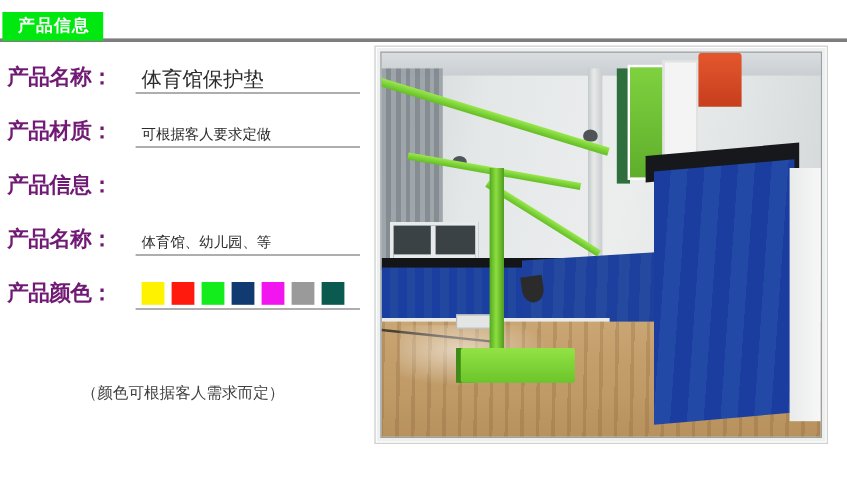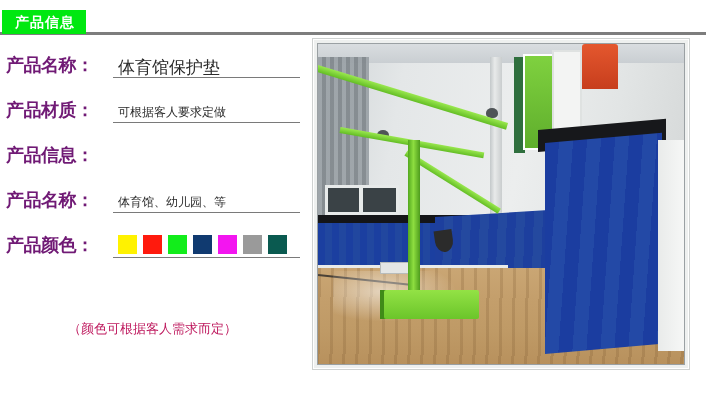--- a/index.html
+++ b/index.html
@@ -120,21 +120,21 @@
   }
 
   
   .colour-note {
     position: absolute;
     left: 0;
     top: 320px;
     width: 305px;
     text-align: center;
     font-size: 13px;
-    color: #be185d;
+    color: #404040;
     white-space: nowrap;
     line-height: 18px;
   }
 
   
   .photo-frame {
     position: absolute;
     left: 312px;
     top: 38px;
     width: 378px;

